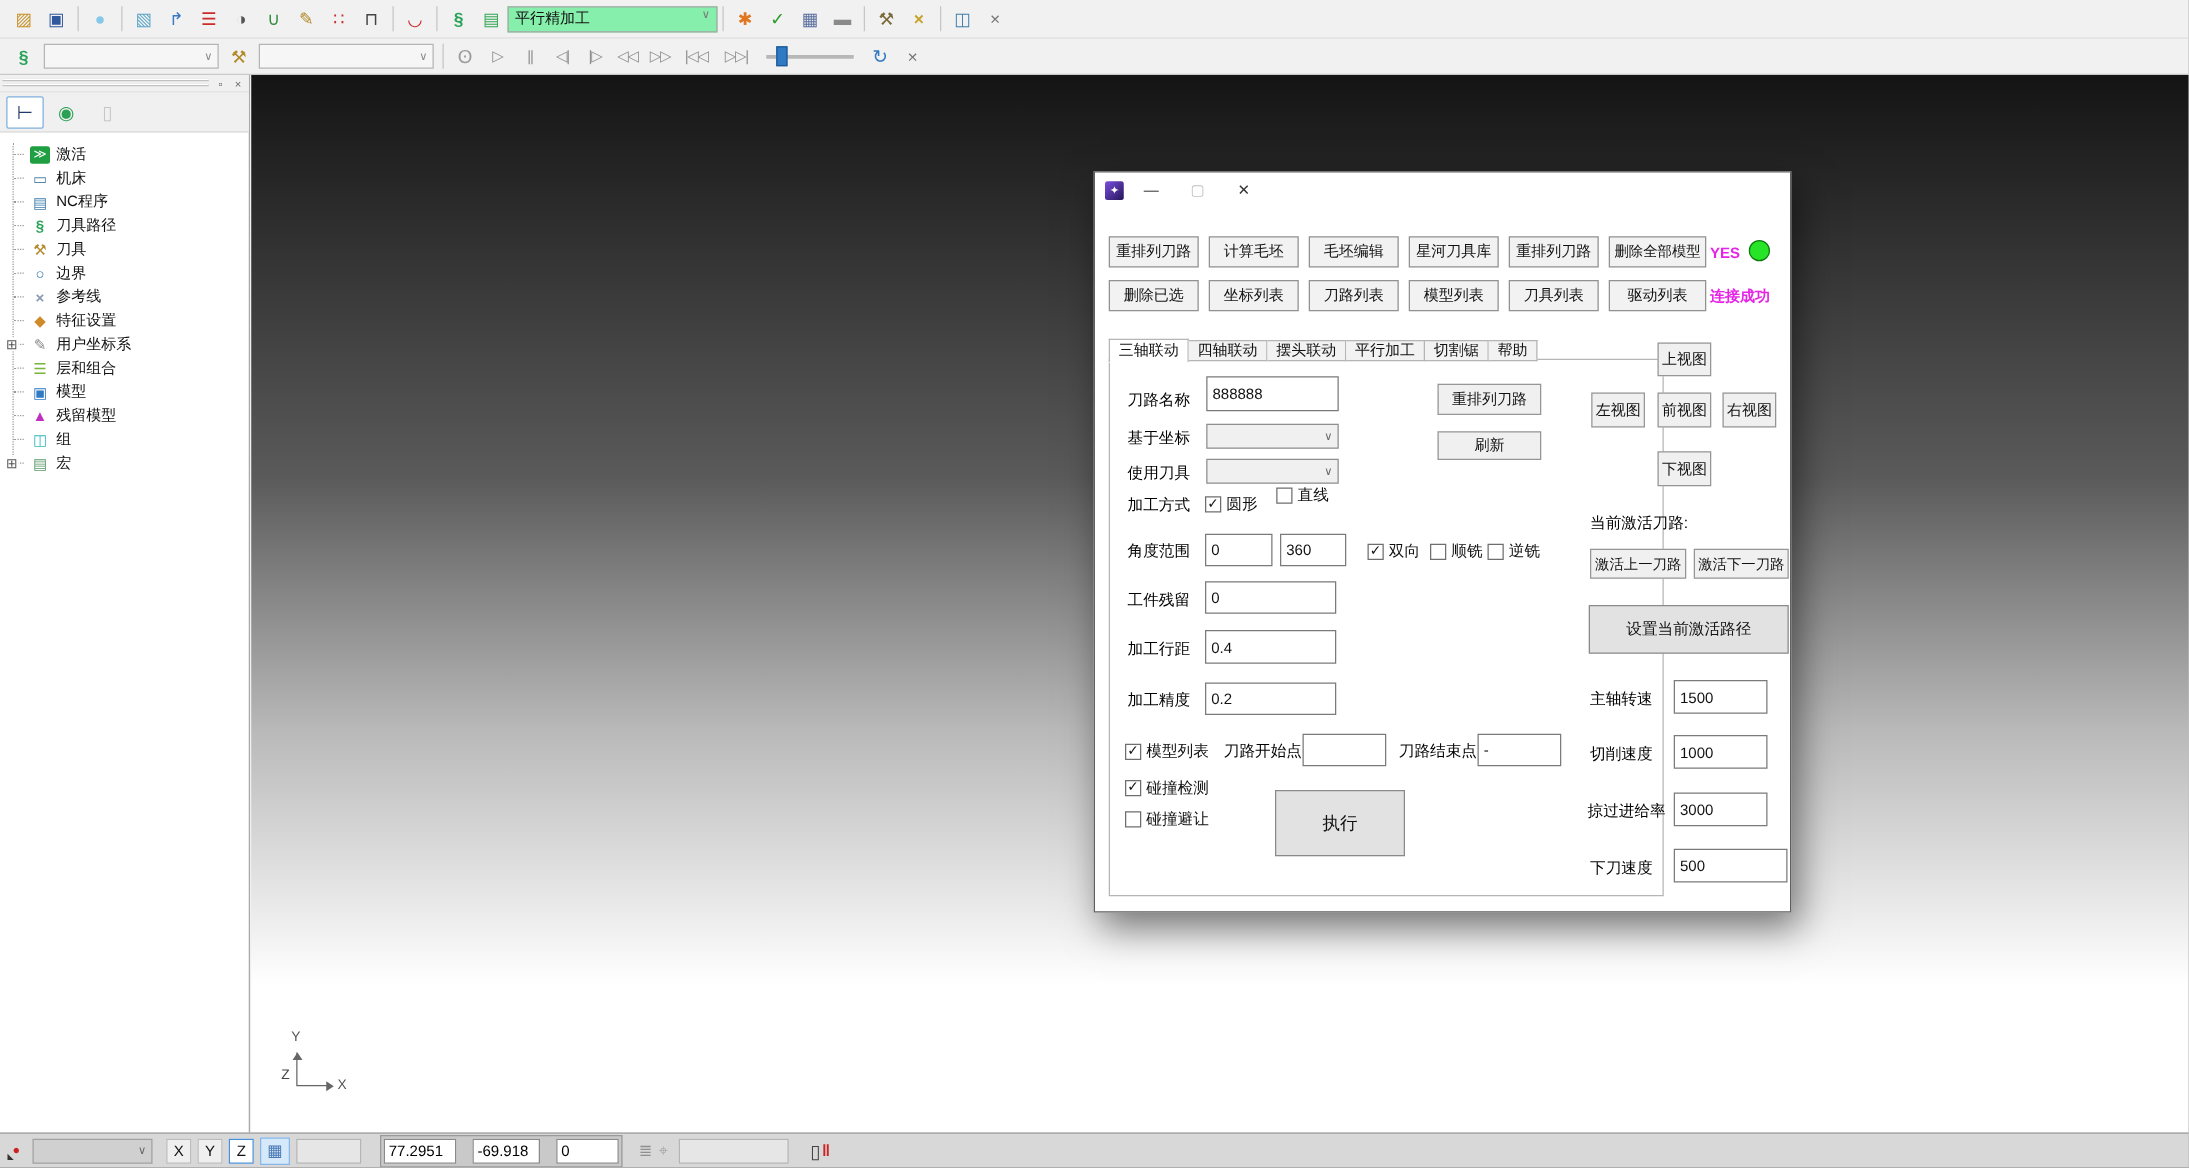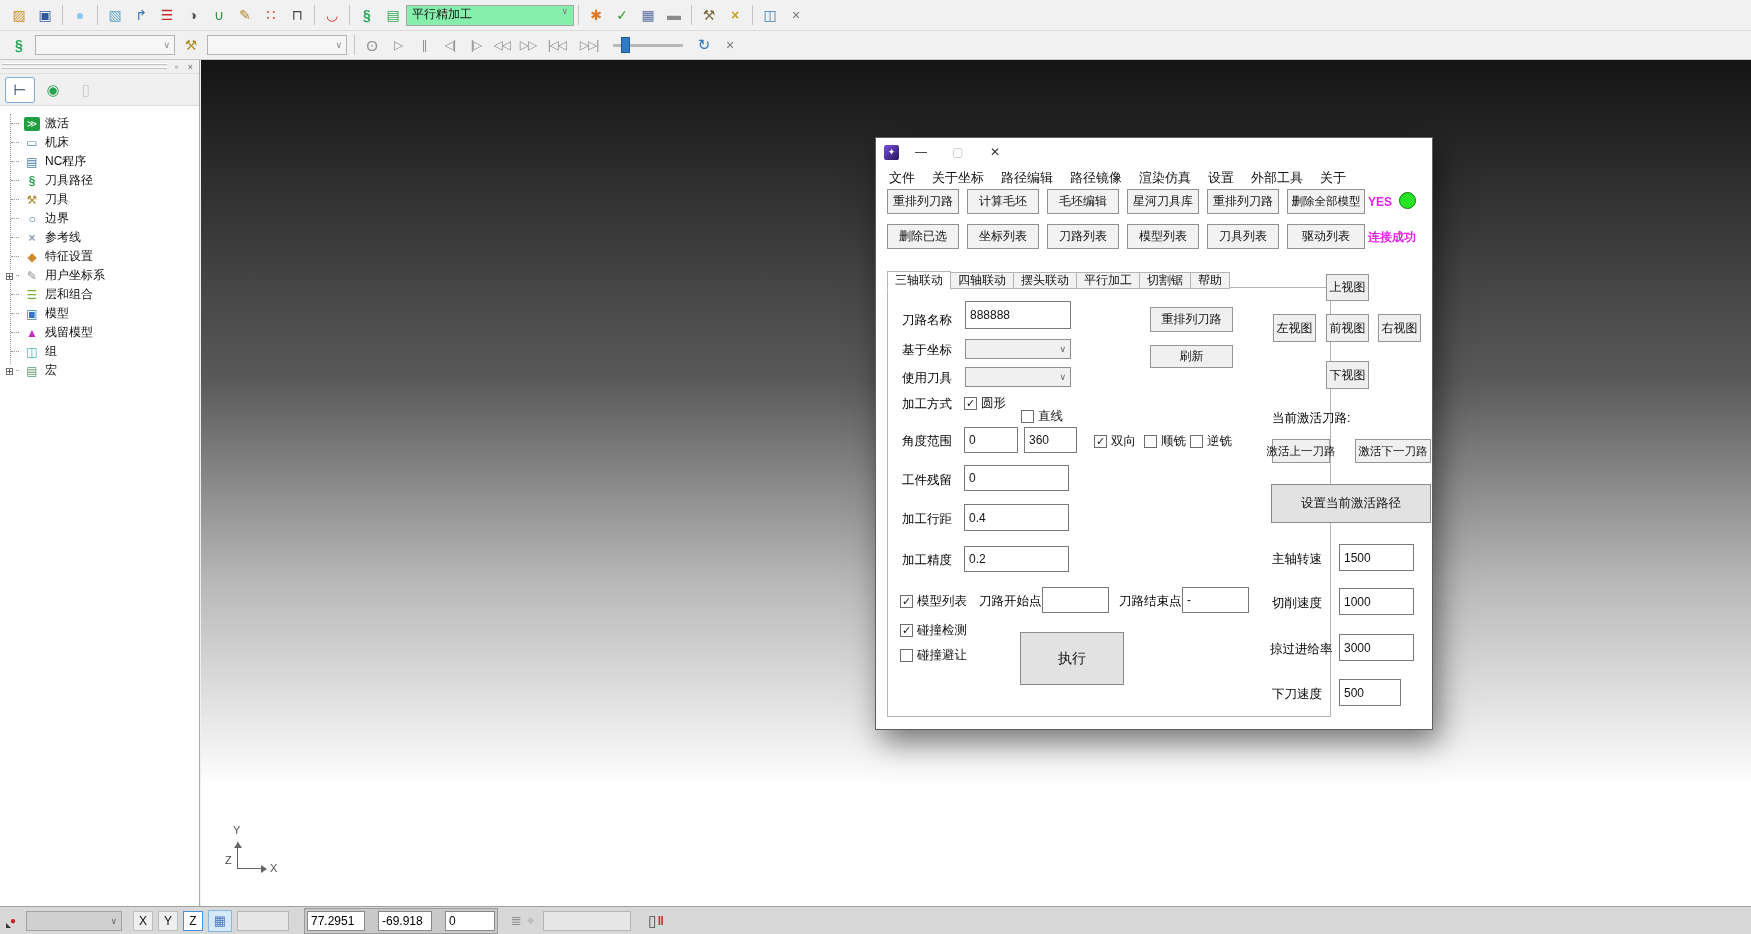--- a/index.html
+++ b/index.html
@@ -245,30 +245,20 @@
 
   <div id="dlg">
 
     <div id="dlg-title">
       <span class="appicon">✦</span>
       <span class="wbtn">—</span>
       <span class="wbtn gray">▢</span>
       <span class="wbtn">✕</span>
     </div>
 
-    <div id="dlg-menu">
-      <span>文件</span>
-      <span>关于坐标</span>
-      <span>路径编辑</span>
-      <span>路径镜像</span>
-      <span>渲染仿真</span>
-      <span>设置</span>
-      <span>外部工具</span>
-      <span>关于</span>
-    </div>
 
     <div class="qbtn" style="left:11px;top:51px">重排列刀路</div>
     <div class="qbtn" style="left:91px;top:51px">计算毛坯</div>
     <div class="qbtn" style="left:171px;top:51px">毛坯编辑</div>
     <div class="qbtn" style="left:251px;top:51px">星河刀具库</div>
     <div class="qbtn" style="left:331px;top:51px">重排列刀路</div>
     <div class="qbtn" style="left:411px;top:51px;width:78px;font-size:11.5px">删除全部模型</div>
     <span class="magenta" style="left:492px;top:57px;color:#e623e6">YES</span>
     <div id="gdot" style="left:523px;top:54px;background:#27e427"></div>
 
@@ -305,21 +295,21 @@
           <span class="chev">∨</span>
         </div>
 
       <span class="flb" style="left:14px;top:108px">加工方式</span>
       <div class="cbrow" style="left:76px;top:107px">
         <span class="cb">
             <span>✓</span>
           </span>
         <span>圆形</span>
       </div>
-      <div class="cbrow" style="left:133px;top:120px">
+      <div class="cbrow" style="left:133px;top:100px">
         <span class="cb"></span>
         <span>直线</span>
       </div>
 
       <span class="flb" style="left:14px;top:145px">角度范围</span>
       <input class="tin" style="left: 76px; top: 139px; width: 54px; height: 26px;" value="0">
       <input class="tin" style="left: 136px; top: 139px; width: 53px; height: 26px;" value="360">
       <div class="cbrow" style="left:206px;top:145px">
         <span class="cb">
             <span>✓</span>
@@ -369,32 +359,32 @@
       <div class="pbtn bigbtn" style="left:132px;top:344px;width:104px;height:53px">执行</div>
     </div>
 
     <div class="pbtn" style="left:450px;top:136px;width:43px;height:27px">上视图</div>
     <div class="pbtn" style="left:397px;top:176px;width:43px;height:28px">左视图</div>
     <div class="pbtn" style="left:450px;top:176px;width:43px;height:28px">前视图</div>
     <div class="pbtn" style="left:502px;top:176px;width:43px;height:28px">右视图</div>
     <div class="pbtn" style="left:450px;top:223px;width:43px;height:28px">下视图</div>
 
     <span class="flb" style="left:396px;top:272px">当前激活刀路:</span>
-    <div class="pbtn" style="left:396px;top:301px;width:58px;height:24px;font-size:11.5px">激活上一刀路</div>
+    <div class="pbtn" style="left:396px;top:301px;width:77px;height:24px;font-size:11.5px">激活上一刀路</div>
     <div class="pbtn" style="left:479px;top:301px;width:76px;height:24px;font-size:11.5px">激活下一刀路</div>
     <div class="pbtn bigbtn" style="left:395px;top:346px;width:160px;height:39px;font-size:12.5px">设置当前激活路径</div>
 
     <span class="flb" style="left:396px;top:413px">主轴转速</span>
     <input class="tin" style="left: 463px; top: 406px; width: 75px; height: 27px;" value="1500">
     <span class="flb" style="left:396px;top:457px">切削速度</span>
     <input class="tin" style="left: 463px; top: 450px; width: 75px; height: 27px;" value="1000">
     <span class="flb" style="left:394px;top:503px">掠过进给率</span>
     <input class="tin" style="left: 463px; top: 496px; width: 75px; height: 27px;" value="3000">
     <span class="flb" style="left:396px;top:548px">下刀速度</span>
-    <input class="tin" style="left: 463px; top: 541px; width: 62px; height: 27px;" value="500">
+    <input class="tin" style="left: 463px; top: 541px; width: 91px; height: 27px;" value="500">
   </div>
 
   <div id="sbar">
     <span id="recdot">●</span>
     <div id="scombo">
         <span class="chev">∨</span>
       </div>
     <span class="axbtn" style="margin-left:6px">X</span>
     <span class="axbtn">Y</span>
     <span class="axbtn active">Z</span>

